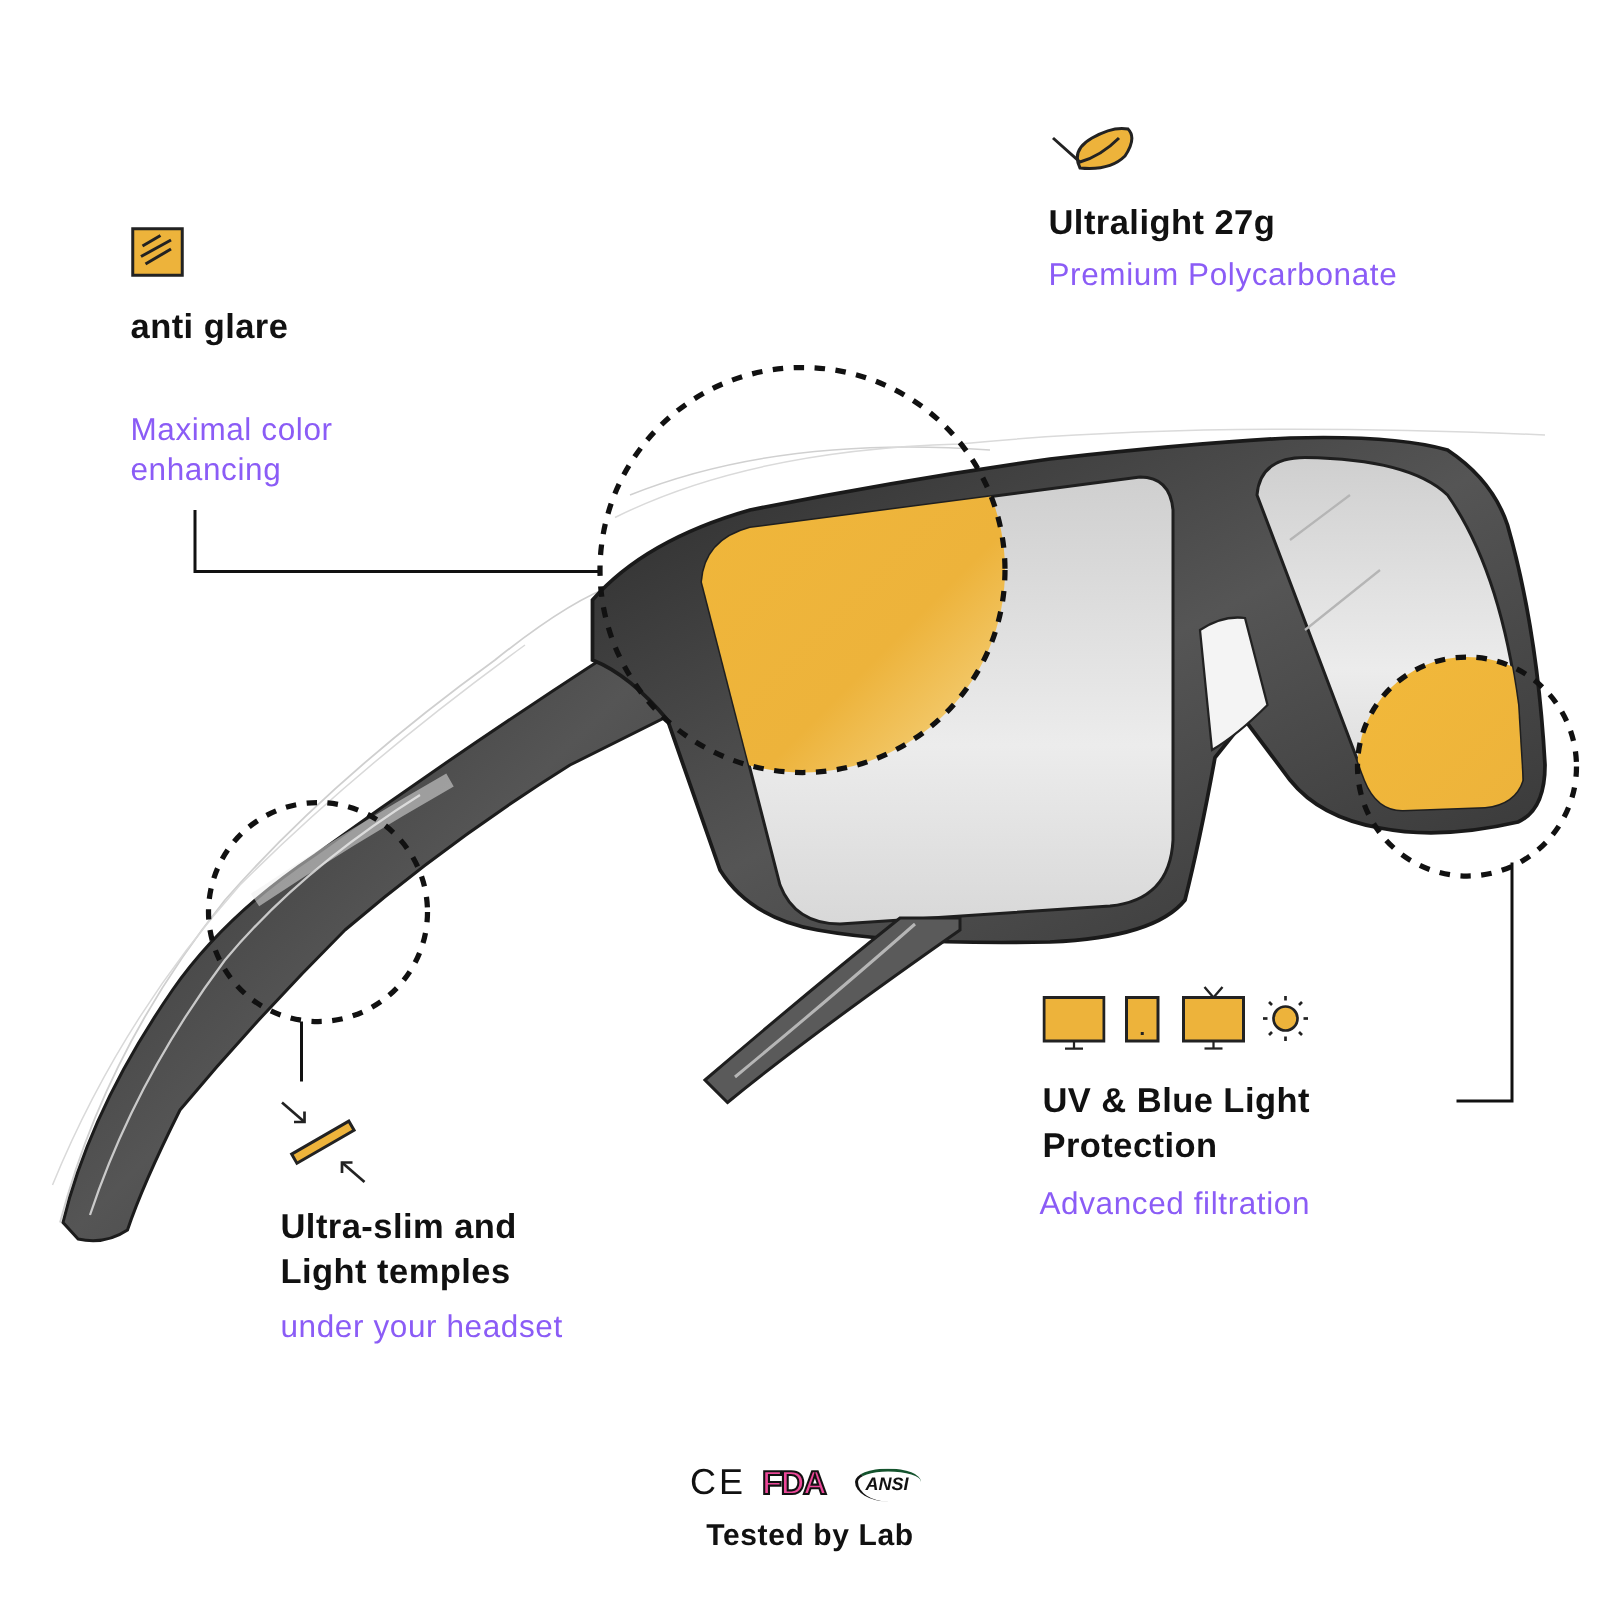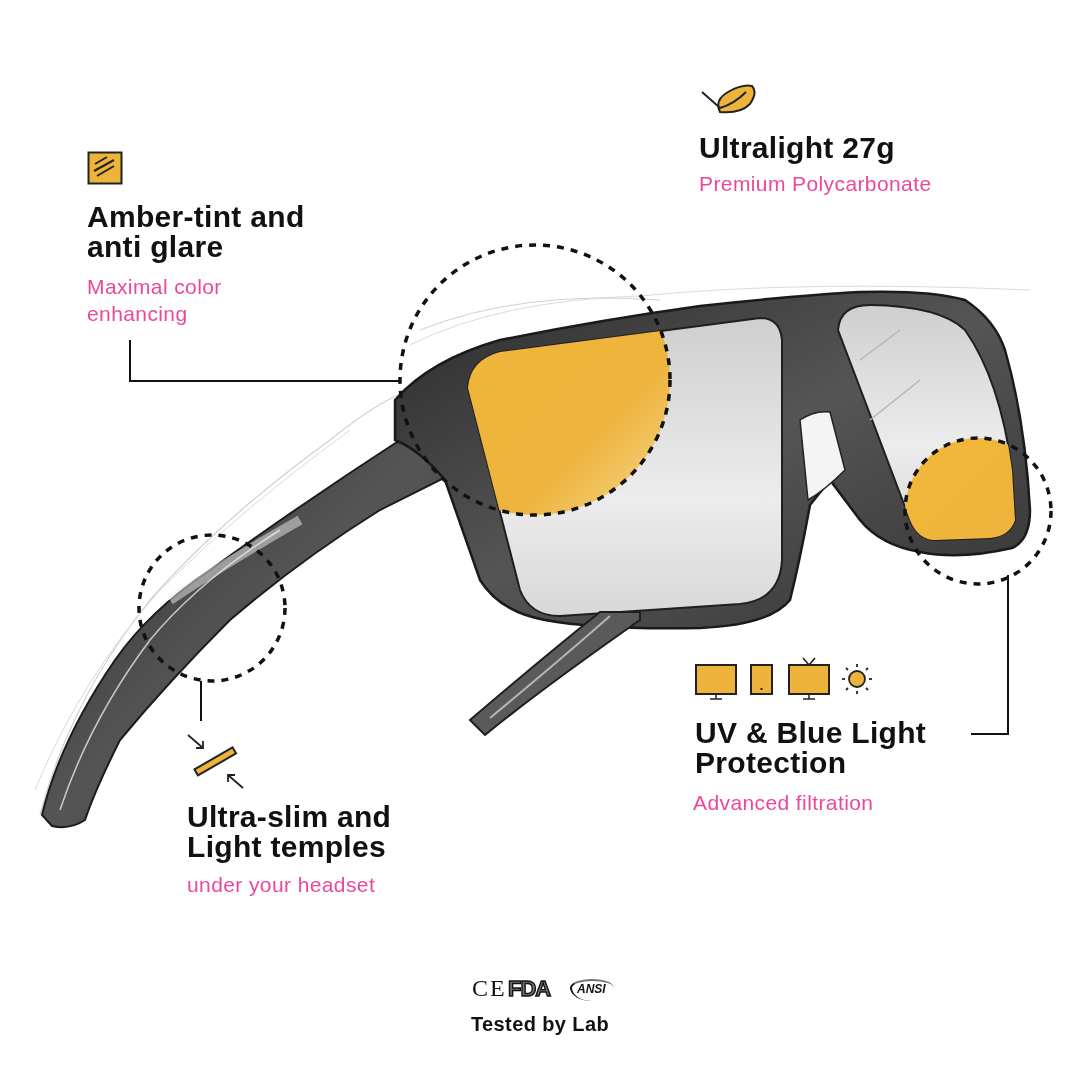--- a/index.html
+++ b/index.html
@@ -1,20 +1,20 @@
 <!DOCTYPE html>
 <html><head>
 <meta charset="utf-8">
 <style>
   html, body { margin:0; padding:0; background:#ffffff; }
   body { width:1080px; height:1080px; position:relative; overflow:hidden;
          font-family:"Liberation Sans", "DejaVu Sans", sans-serif; color:#111; }
   .abs { position:absolute; }
-  .title { font-weight:700; font-size:30px; line-height:30px; letter-spacing:0.3px; color:#111; }
-  .sub { font-size:21px; line-height:27px; color:#ec4899; letter-spacing:0.4px; }
+  .title { font-weight:700; font-size:23px; line-height:30px; letter-spacing:0.3px; color:#111; }
+  .sub { font-size:21px; line-height:27px; color:#8b5cf6; letter-spacing:0.4px; }
   #art { position:absolute; left:0; top:0; width:1080px; height:1080px; }
   .icon { position:absolute; }
   .cert { position:absolute; left:460px; top:975px; width:160px; height:28px; }
   .lab { position:absolute; left:0; width:1080px; text-align:center; top:1013px;
          font-weight:700; font-size:20px; letter-spacing:0.4px; }
 </style>
 </head>
 <body>
 
 <svg id="art" viewBox="0 0 1080 1080">
@@ -94,21 +94,20 @@
   <line x1="201" y1="681" x2="201" y2="721" stroke="#111" stroke-width="2"></line>
 </svg>
 
 <svg class="icon" style="left:87px;top:151px;width:36px;height:34px" viewBox="0 0 36 34">
   <rect x="1.5" y="1.5" width="33" height="31" fill="#EDB33B" stroke="#222" stroke-width="2"></rect>
   <line x1="8" y1="13" x2="20" y2="6" stroke="#222" stroke-width="2"></line>
   <line x1="7" y1="20" x2="27" y2="9" stroke="#222" stroke-width="2"></line>
   <line x1="10" y1="25" x2="27" y2="15" stroke="#222" stroke-width="2"></line>
 </svg>
 <div class="abs title" style="left:87px;top:202px;">
-  <div>Amber-tint and</div>
   <div>anti glare</div>
 </div>
 <div class="abs sub" style="left:87px;top:273px;">
   <div>Maximal color</div>
   <div>enhancing</div>
 </div>
 
 <svg class="icon" style="left:700px;top:82px;width:58px;height:36px" viewBox="0 0 58 36">
   <path d="M20 30 Q14 18 28 10 Q42 2 52 4 Q58 10 50 22 Q40 32 20 30 Z" fill="#EDB33B" stroke="#222" stroke-width="2"></path>
   <path d="M2 10 L20 26 Q34 22 46 10" fill="none" stroke="#222" stroke-width="2"></path>
@@ -161,19 +160,19 @@
       <line x1="26" y1="8" x2="28" y2="6"></line>
   </g>
 </svg>
 <div class="abs title" style="left:695px;top:718px;">
   <div>UV &amp; Blue Light</div>
   <div>Protection</div>
 </div>
 <div class="abs sub" style="left:693px;top:789px;">Advanced filtration</div>
 
 <div class="cert">
-  <span style="position:absolute;left:12px;top:0;font-size:24px;font-family:Liberation Serif, serif;letter-spacing:2px;font-weight:400;">CE</span>
-  <span style="position:absolute;left:48px;top:1px;font-size:22px;font-weight:700;letter-spacing:-1px;color:#737373;-webkit-text-stroke:1.4px #111;">FDA</span>
-  <span style="position:absolute;left:110px;top:4px;width:42px;height:20px;border-left:2px solid #111;border-top:2px solid #737373;border-radius:50% 50% 0 50% / 40% 40% 0 60%;">
+  <span style="position:absolute;left:0;top:0;font-size:24px;font-family:Liberation Sans, sans-serif;letter-spacing:2px;font-weight:400;">CE</span>
+  <span style="position:absolute;left:48px;top:1px;font-size:22px;font-weight:700;letter-spacing:-1px;color:#ec4899;-webkit-text-stroke:1.4px #111;">FDA</span>
+  <span style="position:absolute;left:110px;top:4px;width:42px;height:20px;border-left:2px solid #111;border-top:2px solid #14532d;border-radius:50% 50% 0 50% / 40% 40% 0 60%;">
     <span style="position:absolute;left:5px;top:1px;font-size:12px;font-weight:700;font-style:italic;">ANSI</span>
   </span>
 </div>
 <div class="lab">Tested by Lab</div>
 
 </body></html>

